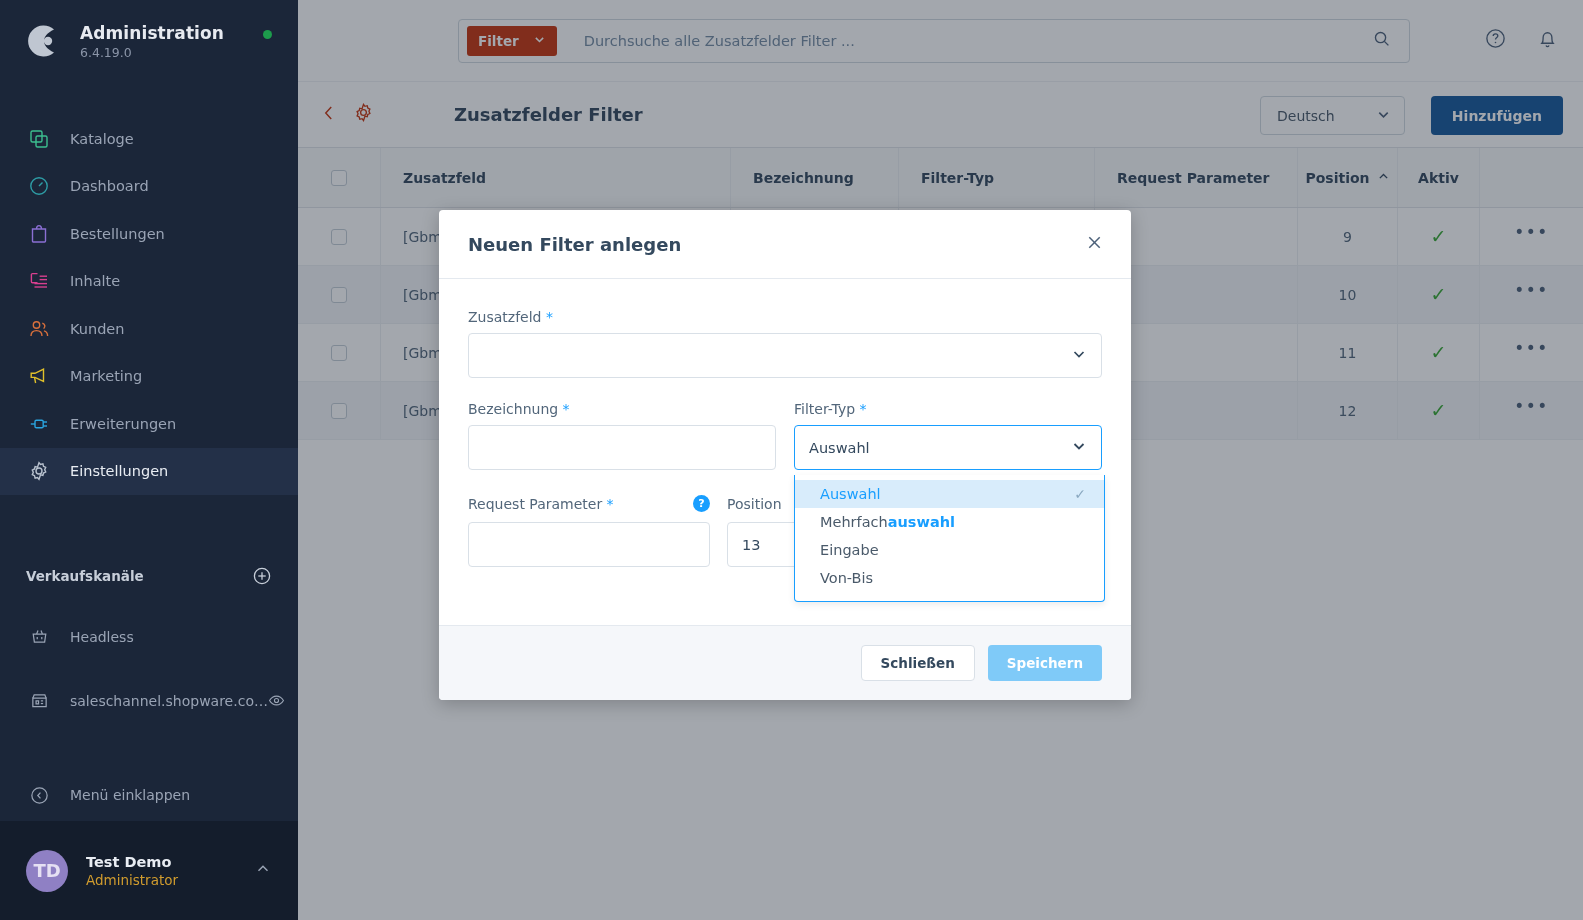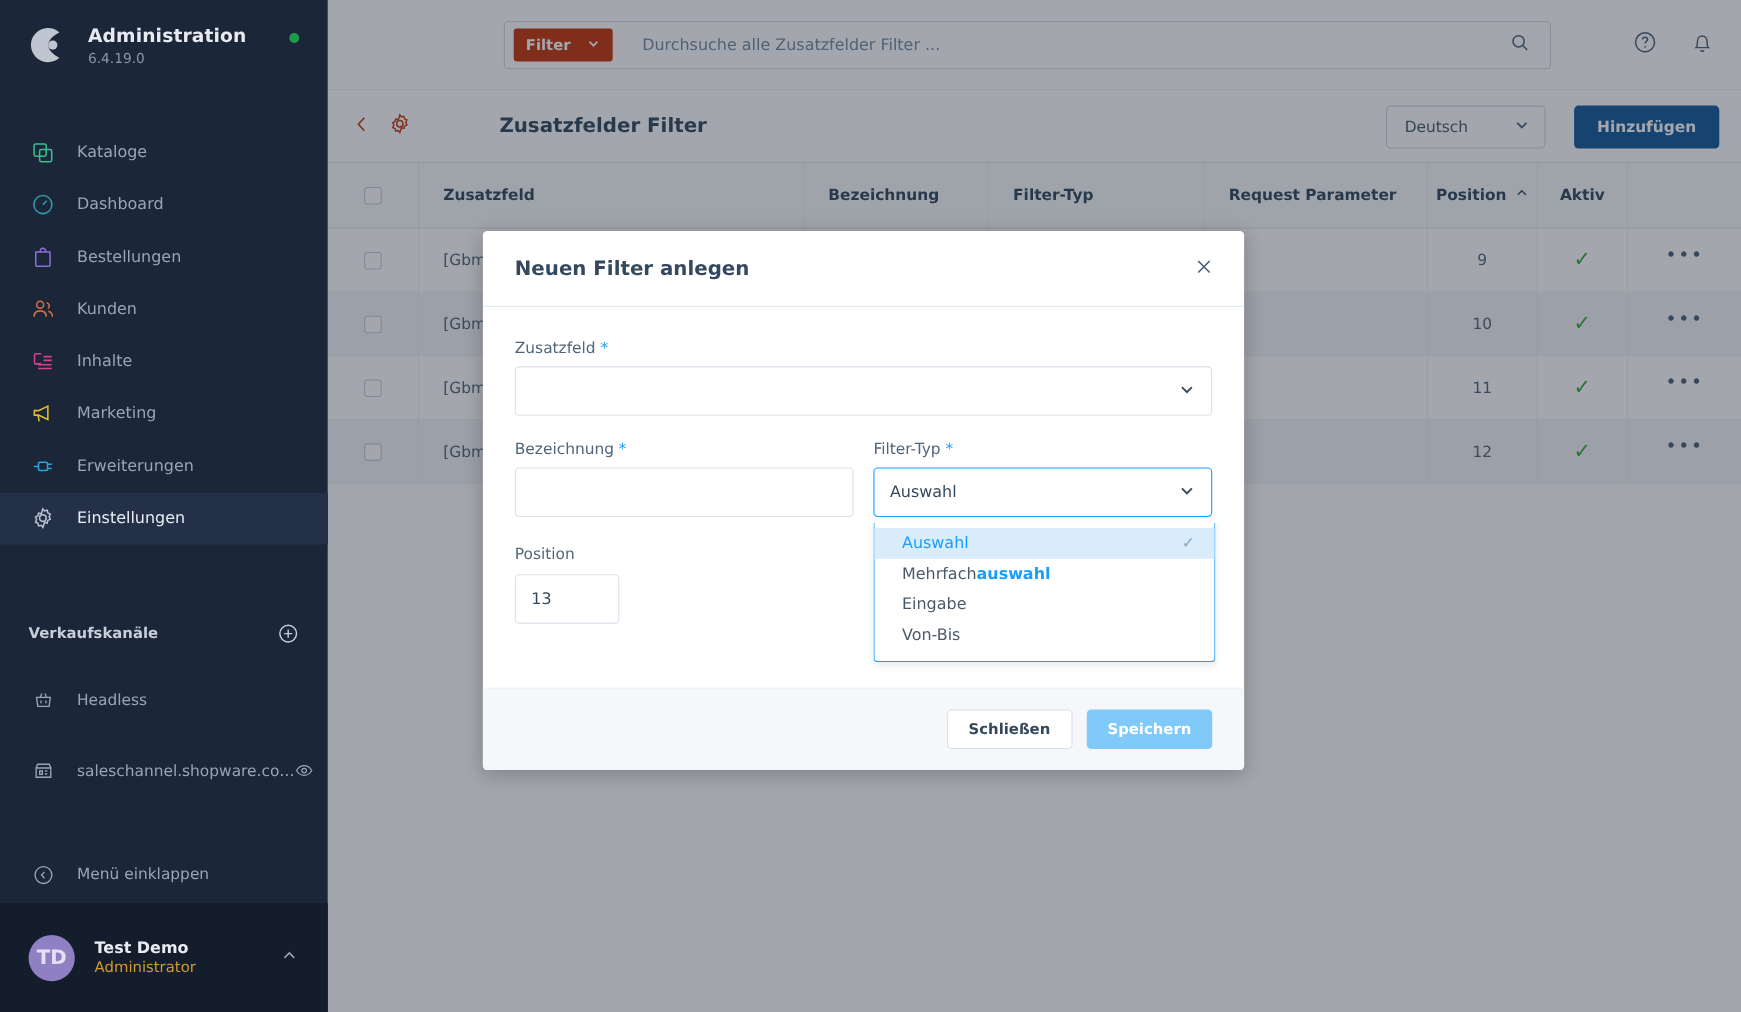--- a/index.html
+++ b/index.html
@@ -283,41 +283,41 @@
           <svg width="22" height="22" viewBox="0 0 22 22" fill="none" stroke="#8b6fd4" stroke-width="1.4">
             <path d="M4.5 6 h13 v12 a1 1 0 0 1-1 1 h-11 a1 1 0 0 1-1-1 Z"></path>
             <path d="M8.5 6 C8.5 3.5 9.5 2.6 11 2.6 C12.5 2.6 13.5 3.5 13.5 6"></path>
           </svg>
         </span>
         <span class="sb-label">Bestellungen</span>
       </div>
 
       <div class="sb-item">
         <span class="sb-ico">
-          <svg width="22" height="22" viewBox="0 0 22 22" fill="none" stroke="#d9703c" stroke-width="1.4">
-            <circle cx="8.5" cy="7" r="3.2"></circle>
-              <path d="M3 18 C3 14.4 5.4 12.6 8.5 12.6 C11.6 12.6 14 14.4 14 18"></path>
-            <path d="M14.3 5.2 A3 3 0 0 1 15.6 10.6"></path>
-              <path d="M16 12.9 C18.3 13.5 19.6 15.3 19.6 18"></path>
-          </svg>
-        </span>
-        <span class="sb-label">Kunden</span>
-      </div>
-
-      <div class="sb-item">
-        <span class="sb-ico">
           <svg width="22" height="22" viewBox="0 0 22 22" fill="none" stroke="#d93f8f" stroke-width="1.4">
             <path d="M9.5 3.6 H4.4 a1 1 0 0 0-1 1 v7.2 a1 1 0 0 0 1 1 H9.5"></path>
             <path d="M11.6 6.2 H19"></path>
               <path d="M11.6 9.6 H19"></path>
               <path d="M6.5 13.6 H19"></path>
               <path d="M6.5 17 H19"></path>
           </svg>
         </span>
         <span class="sb-label">Inhalte</span>
+      </div>
+
+      <div class="sb-item">
+        <span class="sb-ico">
+          <svg width="22" height="22" viewBox="0 0 22 22" fill="none" stroke="#d9703c" stroke-width="1.4">
+            <circle cx="8.5" cy="7" r="3.2"></circle>
+              <path d="M3 18 C3 14.4 5.4 12.6 8.5 12.6 C11.6 12.6 14 14.4 14 18"></path>
+            <path d="M14.3 5.2 A3 3 0 0 1 15.6 10.6"></path>
+              <path d="M16 12.9 C18.3 13.5 19.6 15.3 19.6 18"></path>
+          </svg>
+        </span>
+        <span class="sb-label">Kunden</span>
       </div>
 
       <div class="sb-item">
         <span class="sb-ico">
           <svg width="22" height="22" viewBox="0 0 22 22" fill="none" stroke="#e0c02a" stroke-width="1.4">
             <path d="M3.2 8.3 H7 L15.5 4.2 V16.3 L7 12.4 H3.2 Z"></path>
               <path d="M6.6 12.6 L7.6 18"></path>
           </svg>
         </span>
         <span class="sb-label">Marketing</span>
@@ -631,20 +631,30 @@
               <span>Eingabe</span>
             </div>
             <div class="dd-item">
               <span>Von-Bis</span>
             </div>
           </div>
         </div>
       </div>
 
       <div class="row3" style="margin-top:23px;">
+        <div class="col-req">
+          <span class="label-row">
+            <span class="flabel" style="margin-bottom:0;">
+              <span>Request Parameter</span>
+              <span class="req">*</span>
+            </span>
+            <span class="help-ico">?</span>
+          </span>
+          <span class="finput"></span>
+        </div>
         <div class="col-pos">
           <span class="label-row">
             <span class="flabel" style="margin-bottom:0;">Position</span>
           </span>
           <span class="finput">13</span>
         </div>
       </div>
     </div>
 
     <div class="modal-foot">

